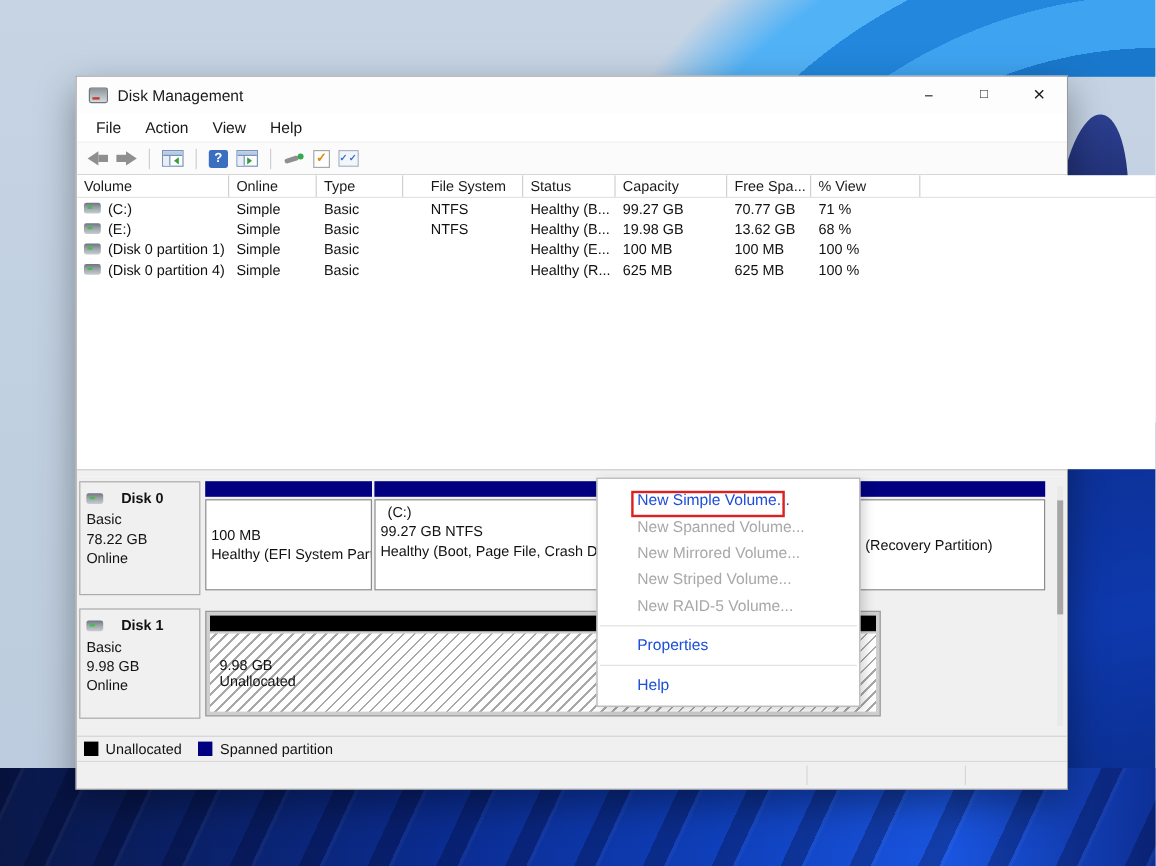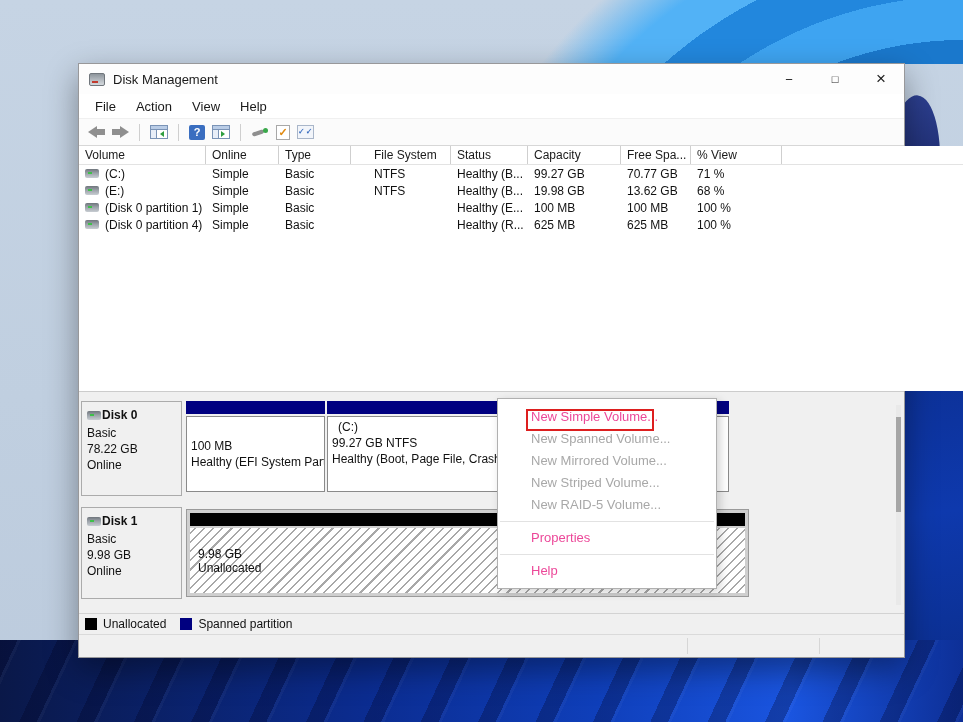--- a/index.html
+++ b/index.html
@@ -20,21 +20,21 @@
     background:linear-gradient(180deg,#2c3f8f 0%,#17235f 55%,#101a4a 100%); }
   .wp-right-dark { position:absolute; left:858px; top:352px; width:105px; height:370px;
     border-top-left-radius:90px 50px;
     background:linear-gradient(170deg,#0c2f92 0%,#0e39ad 45%,#0a2b85 100%); }
   .wp-bottom-dark { position:absolute; left:0; top:640px; width:963px; height:82px;
     background:linear-gradient(92deg,#0a1848 0%,#0b2c90 38%,#0f3fba 62%,#1a55e0 82%,#0d2f96 100%); }
   .wp-bottom-dark::after { content:""; position:absolute; inset:0;
     background:repeating-linear-gradient(115deg, rgba(0,0,30,0.28) 0 16px, rgba(255,255,255,0.03) 16px 19px, transparent 19px 52px); }
 
   
-  .window { position:absolute; left:78px; top:63px; width:827px; height:595px;
+  .window { position:absolute; left:63px; top:63px; width:827px; height:595px;
     background:#fff; border:1px solid #98989a; box-shadow:0 12px 30px rgba(0,0,0,0.38); z-index:1; }
   .titlebar { position:absolute; left:0; top:0; width:100%; height:30px; background:#fdfdfd;
     display:flex; align-items:center; }
   .title-ic { width:16px; height:13px; margin-left:10px; position:relative; border-radius:2px;
     border:1px solid #70767c; background:linear-gradient(180deg,#8d949b 0%,#aeb4ba 45%,#d4d9dd 100%); }
   .title-ic::after { content:""; position:absolute; left:2px; bottom:2px; width:6px; height:2px; background:#c23b2e; }
   .title-text { margin-left:8px; font-size:13px; color:#1a1a1a; }
   .win-controls { margin-left:auto; display:flex; height:30px; }
   .win-btn { width:46px; height:30px; display:flex; align-items:center; justify-content:center;
     color:#1a1a1a; font-size:13px; }
@@ -81,21 +81,21 @@
   .drive-ic { width:14px; height:9px; border-radius:2px; flex:0 0 auto;
     background:linear-gradient(180deg,#6f757c 0%,#9aa1a8 45%,#c8cdd2 100%); position:relative; }
   .drive-ic::after { content:""; position:absolute; left:3px; top:3px; width:4px; height:2px; background:#3ec04a; }
 
   .splitter { position:absolute; left:0; top:327px; width:825px; height:6px; background:#f0f0f0; border-top:1px solid #cccccc; }
 
   
   .gfx-pane { position:absolute; left:0; top:333px; width:825px; height:216px; background:#f0f0f0; overflow:hidden; }
   .disk-info { position:absolute; left:2px; width:101px; border:1px solid #ababab; background:#f0f0f0;
     padding:6px 0 0 5px; font-size:12px; color:#111; }
-  .disk-name { display:flex; align-items:center; gap:1px; font-weight:bold; margin-bottom:4px; }
+  .disk-name { display:flex; align-items:center; gap:15px; font-weight:bold; margin-bottom:4px; }
   .disk-line { margin-top:2px; }
   .part-cell { position:absolute; top:0; height:95px; }
   .part-head { height:13px; margin:0 1px; }
   .part-body { position:absolute; left:1px; right:1px; top:15px; bottom:4px; background:#fff;
     border:1px solid #8a8a8a; padding:2px 4px; font-size:12px; color:#111;
     white-space:nowrap; overflow:hidden; }
   .part-body.center { display:flex; flex-direction:column; justify-content:center; }
   .part-line { line-height:16px; }
   .unalloc-frame { position:absolute; border:1px solid #9a9a9a; background:#cfcfcf; padding:3px; }
   .unalloc-head { height:13px; margin-bottom:2px; }
@@ -111,21 +111,21 @@
     border-top:1px solid #d3d3d3; display:flex; align-items:center; padding-left:6px; gap:6px; font-size:12px; color:#111; }
   .legend-sq { width:12px; height:12px; flex:0 0 auto; }
   .legend-label { margin-right:8px; }
   .status-bar { position:absolute; left:0; top:570px; width:825px; height:23px; background:#f0f0f0;
     border-top:1px solid #dadada; }
   .sb-div { position:absolute; top:3px; bottom:3px; width:1px; background:#d6d6d6; }
 
   
   .ctx-menu { position:absolute; left:497px; top:398px; width:220px; height:191px; background:#fff;
     border:1px solid #b0b0b0; box-shadow:3px 3px 9px rgba(0,0,0,0.18); z-index:5; padding-top:7px; }
-  .ctx-item { height:22px; line-height:22px; padding-left:33px; font-size:13px; color:#ec4899; white-space:nowrap; }
+  .ctx-item { height:22px; line-height:22px; padding-left:33px; font-size:13px; color:#1d4ed8; white-space:nowrap; }
   .ctx-item.disabled { color:#a8a8a8; }
   .ctx-sep { height:1px; background:#e2e2e2; margin:5px 2px; }
   .red-box { position:absolute; left:526px; top:409px; width:128px; height:22px;
     border:2px solid #dd1f1f; z-index:6; }
 </style>
 </head>
 <body>
 
 <div class="screen">
 
@@ -286,20 +286,26 @@
           </div>
         </div>
         <div class="part-cell" style="left:141px; width:404px;">
           <div class="part-head" style="background: rgb(0, 0, 128);"></div>
           <div class="part-body">
             <div class="part-line" style="padding-left:6px;">(C:)</div>
             <div class="part-line">99.27 GB NTFS</div>
             <div class="part-line">Healthy (Boot, Page File, Crash Du</div>
           </div>
         </div>
+        <div class="part-cell" style="left:545px; width:157px;">
+          <div class="part-head" style="background: rgb(0, 0, 128);"></div>
+          <div class="part-body center">
+            <div class="part-line">(Recovery Partition)</div>
+          </div>
+        </div>
       </div>
 
       <div class="disk-info" style="top:110px; height:92px;">
         <div class="disk-name">
             <span class="drive-ic"></span>
             <span>Disk 1</span>
           </div>
         <div class="disk-line">Basic</div>
         <div class="disk-line">9.98 GB</div>
         <div class="disk-line">Online</div>

